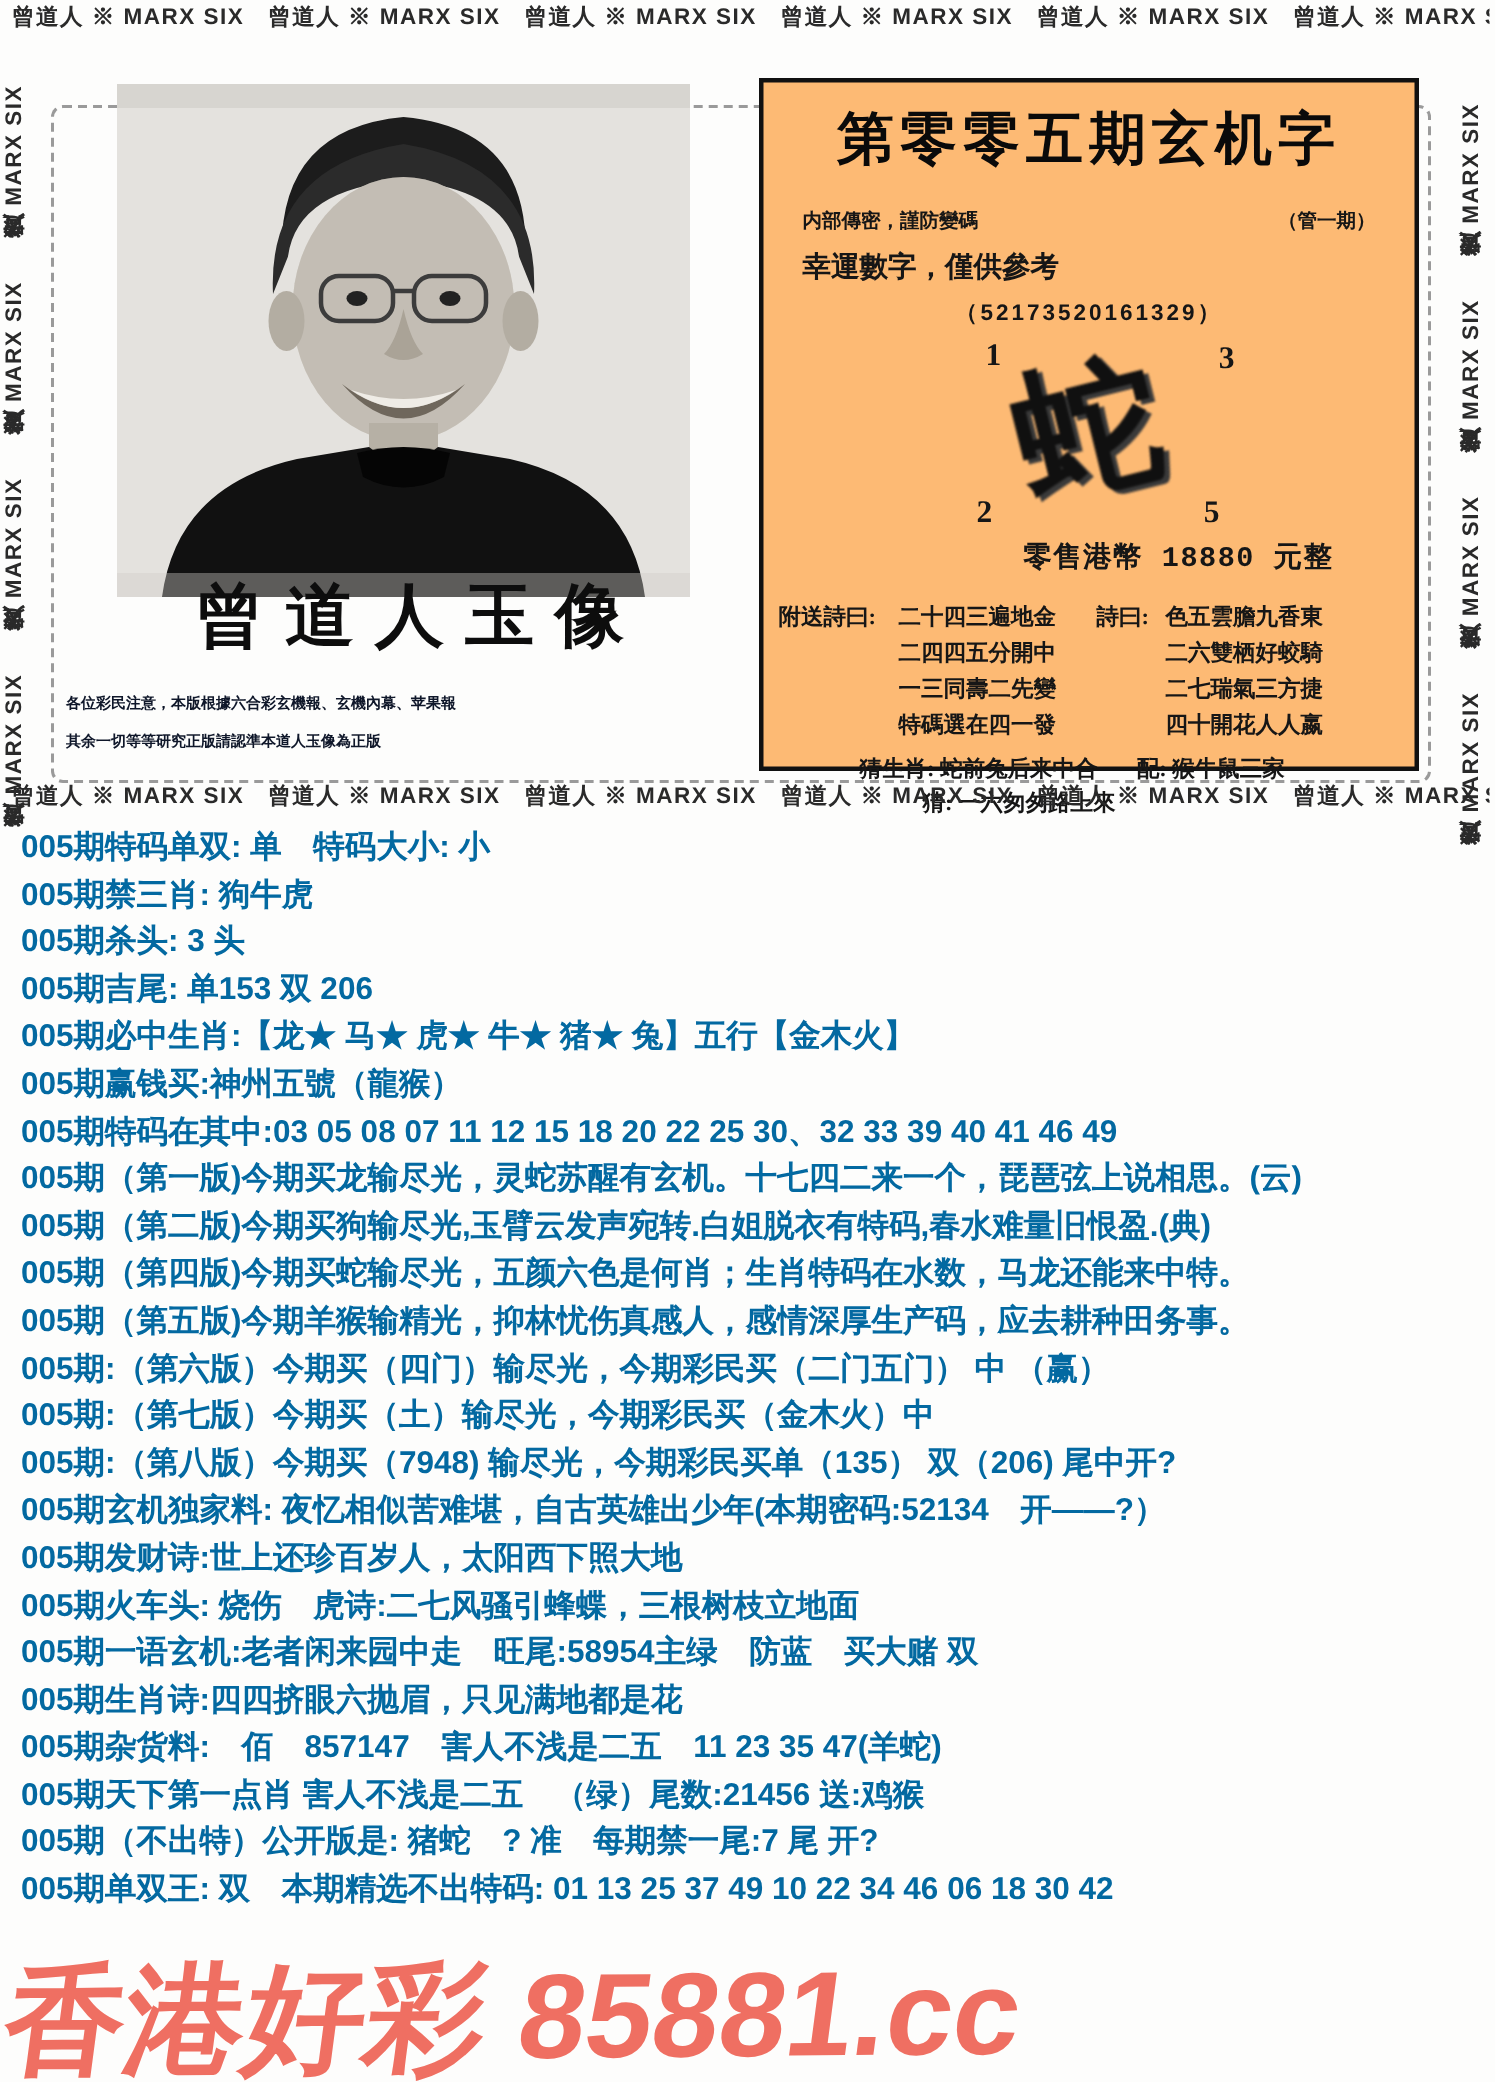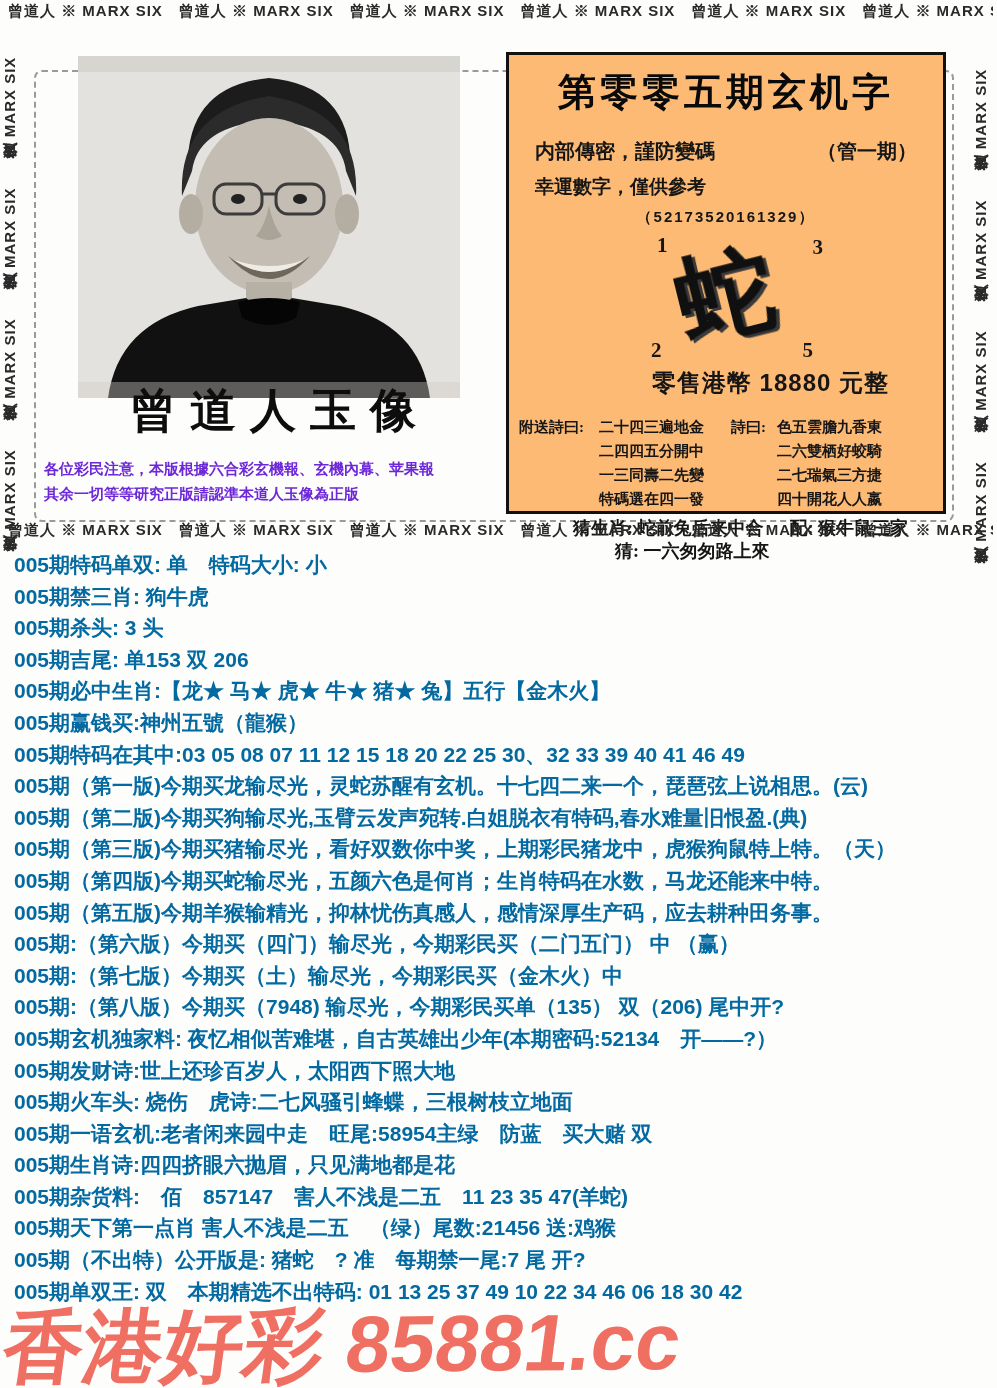--- a/index.html
+++ b/index.html
@@ -18,51 +18,51 @@
   .inner-frame{position:absolute;left:34px;top:70px;width:916px;height:448px;
                border:2px dashed #9a9a9a;border-radius:8px;}
 
   
   .photo{position:absolute;left:78px;top:56px;width:382px;height:342px;}
   .photo svg{display:block;}
   .photo-caption{position:absolute;left:80px;top:380px;width:400px;text-align:center;
                  font-family:"Liberation Serif",serif;font-size:46px;font-weight:900;
                  letter-spacing:14px;color:#0d0d0d;white-space:nowrap;}
   .photo-note{position:absolute;left:44px;top:457px;width:440px;
-              font-family:"Liberation Serif",serif;font-size:15px;font-weight:600;
-              line-height:25px;color:#6d28d9;}
+              font-family:"Liberation Serif",serif;font-size:10px;font-weight:600;
+              line-height:25px;color:#0f172a;}
 
   
   .mystery-box{position:absolute;left:506px;top:52px;width:440px;height:462px;
                border:3px solid #111;box-sizing:border-box;background:#fdba74;}
   .box-title{margin-top:12px;text-align:center;font-size:38px;font-weight:900;
              letter-spacing:4px;color:#0a0a0a;white-space:nowrap;}
   .box-row{display:flex;justify-content:space-between;margin:20px 26px 0 26px;
-           font-family:Liberation Mono, monospace;font-size:20px;font-weight:700;align-items:center;}
+           font-family:Liberation Mono, monospace;font-size:13px;font-weight:700;align-items:center;}
   .box-row2{margin:9px 26px 0 26px;font-family:"Liberation Serif",serif;
             font-size:19px;font-weight:700;}
   .box-code{margin-top:8px;text-align:center;font-size:15px;font-weight:700;
             letter-spacing:2px;font-family:Liberation Sans, sans-serif;}
   .glyph-wrap{position:relative;height:132px;margin-top:4px;}
   .glyph-char{position:absolute;left:50%;top:50%;transform:translate(-50%,-50%) rotate(-14deg);
               font-size:96px;font-weight:900;color:#101010;filter:blur(0.6px);
               text-shadow:3px 3px 0 #3a3a3a;}
   .gn{position:absolute;font-size:21px;font-weight:700;font-family:"Liberation Serif",serif;}
   .gn.n1{left:148px;top:2px;}  .gn.n3{right:120px;top:4px;}
   .gn.n2{left:142px;bottom:0px;} .gn.n5{right:130px;bottom:0px;}
-  .box-price{margin:4px 54px 0 0;text-align:right;font-size:24px;font-weight:700;
-             font-family:Liberation Sans, sans-serif;letter-spacing:1px;}
+  .box-price{margin:4px 54px 0 0;text-align:right;font-size:19px;font-weight:700;
+             font-family:Liberation Mono, monospace;letter-spacing:1px;}
   .poems{display:flex;margin-top:16px;font-family:"Liberation Serif",serif;}
   .poem-col{position:relative;font-size:15px;font-weight:700;line-height:24px;}
   .poem-col .plabel{position:absolute;left:0;top:0;white-space:nowrap;}
   .pl-left{margin-left:10px;width:212px;}
   .pl-left .plines{margin-left:80px;}
   .pl-right{width:190px;}
   .pl-right .plines{margin-left:46px;}
-  .guess{margin-top:6px;font-family:"Liberation Serif",serif;font-size:18px;
+  .guess{margin-top:6px;font-family:"Liberation Serif",serif;font-size:15px;
          font-weight:700;line-height:23px;}
   .guess-row1{display:flex;margin-left:64px;}
   .guess-zodiac{white-space:nowrap;}
   .guess-match{margin-left:26px;white-space:nowrap;}
   .guess-row2{margin-left:106px;}
 
   
   .content{position:absolute;left:14px;top:549px;width:978px;}
   .content-line{font-size:21px;font-weight:700;line-height:31.6px;white-space:nowrap;
                 overflow:hidden;color:#0369a1;}
@@ -175,21 +175,20 @@
   <div class="content">
       <div class="content-line">005期特码单双: 单　特码大小: 小</div>
       <div class="content-line">005期禁三肖: 狗牛虎</div>
       <div class="content-line">005期杀头: 3 头</div>
       <div class="content-line">005期吉尾: 单153 双 206</div>
       <div class="content-line">005期必中生肖:【龙★ 马★ 虎★ 牛★ 猪★ 兔】五行【金木火】</div>
       <div class="content-line">005期赢钱买:神州五號（龍猴）</div>
       <div class="content-line">005期特码在其中:03 05 08 07 11 12 15 18 20 22 25 30、32 33 39 40 41 46 49</div>
       <div class="content-line">005期（第一版)今期买龙输尽光，灵蛇苏醒有玄机。十七四二来一个，琵琶弦上说相思。(云)</div>
       <div class="content-line">005期（第二版)今期买狗输尽光,玉臂云发声宛转.白姐脱衣有特码,春水难量旧恨盈.(典)</div>
-      <div class="content-line">005期（第三版)今期买猪输尽光，看好双数你中奖，上期彩民猪龙中，虎猴狗鼠特上特。（天）</div>
       <div class="content-line">005期（第四版)今期买蛇输尽光，五颜六色是何肖；生肖特码在水数，马龙还能来中特。</div>
       <div class="content-line">005期（第五版)今期羊猴输精光，抑林忧伤真感人，感情深厚生产码，应去耕种田务事。</div>
       <div class="content-line">005期:（第六版）今期买（四门）输尽光，今期彩民买（二门五门） 中 （赢）</div>
       <div class="content-line">005期:（第七版）今期买（土）输尽光，今期彩民买（金木火）中</div>
       <div class="content-line">005期:（第八版）今期买（7948) 输尽光，今期彩民买单（135） 双（206) 尾中开?</div>
       <div class="content-line">005期玄机独家料: 夜忆相似苦难堪，自古英雄出少年(本期密码:52134　开——?）</div>
       <div class="content-line">005期发财诗:世上还珍百岁人，太阳西下照大地</div>
       <div class="content-line">005期火车头: 烧伤　虎诗:二七风骚引蜂蝶，三根树枝立地面</div>
       <div class="content-line">005期一语玄机:老者闲来园中走　旺尾:58954主绿　防蓝　买大赌 双</div>
       <div class="content-line">005期生肖诗:四四挤眼六抛眉，只见满地都是花</div>

